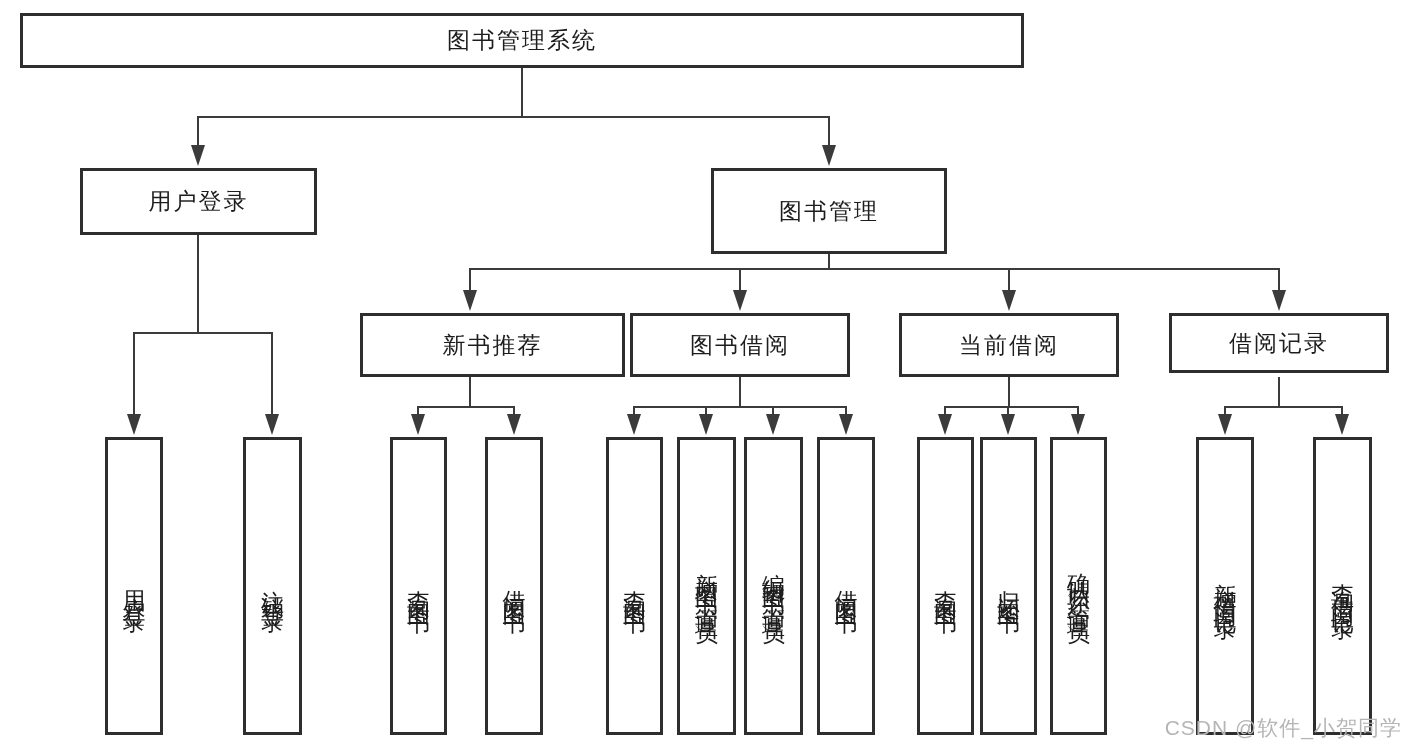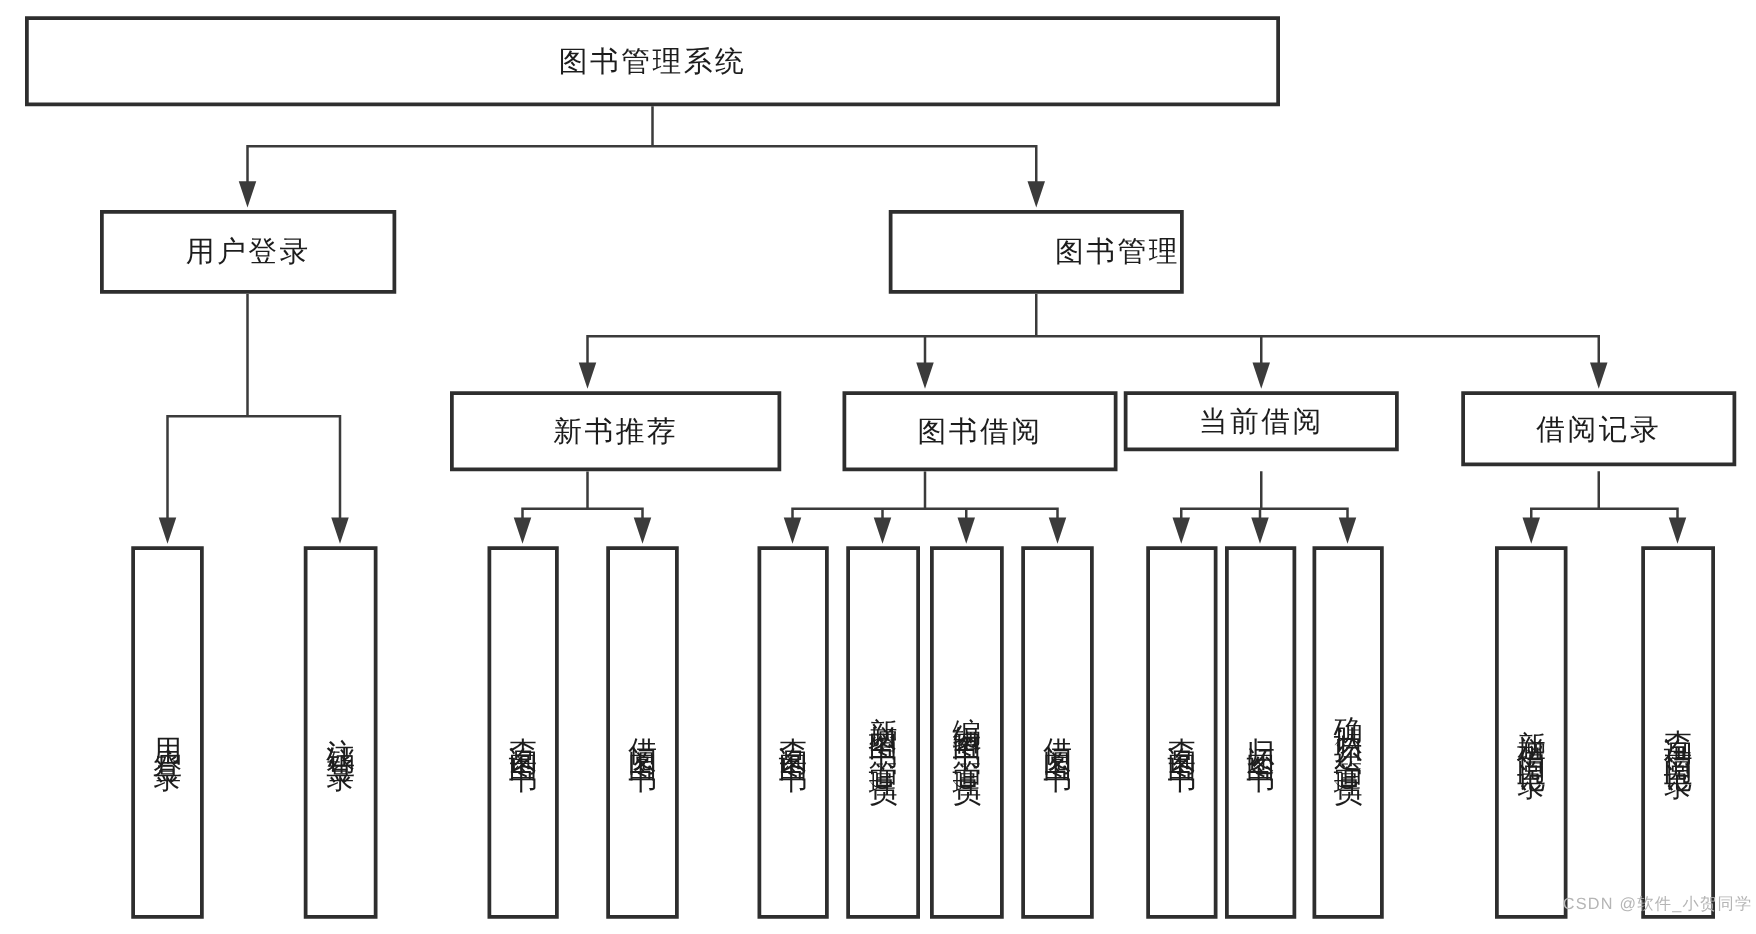--- a/index.html
+++ b/index.html
@@ -14,28 +14,28 @@
   .node{
     position:absolute;
     box-sizing:border-box;
     background:#ffffff;
     border:3px solid #2e2e2e;
     display:flex;align-items:center;justify-content:center;
     font-size:23px;color:#1d1d1d;letter-spacing:2px;
     z-index:2;
   }
   
-  .n-root{left:20px;top:13px;width:1004px;height:72px;}
+  .n-root{left:20px;top:13px;width:1004px;height:55px;}
   
   .n-user{left:80px;top:168px;width:237px;height:67px;}
-  .n-mgmt{left:711px;top:168px;width:236px;height:67px;justify-content:flex-end;}
+  .n-mgmt{left:711px;top:168px;width:236px;height:86px;}
   
   .n-l3a{left:360px;top:313px;width:265px;height:64px;}
-  .n-l3b{left:630px;top:313px;width:220px;height:64px;margin-left:44px;}
-  .n-l3c{left:899px;top:313px;width:220px;height:48px;}
+  .n-l3b{left:630px;top:313px;width:220px;height:64px;}
+  .n-l3c{left:899px;top:313px;width:220px;height:64px;}
   .n-l3d{left:1169px;top:313px;width:220px;height:60px;}
   
   .leaf{top:437px;height:298px;letter-spacing:0;}
   .leaf .vtext{
     writing-mode:vertical-rl;
     text-orientation:mixed;
     letter-spacing:7px;
     font-size:23px;
     line-height:1;
     white-space:nowrap;
@@ -49,21 +49,21 @@
   .lf7{left:744px;width:59px;}
   .lf8{left:817px;width:58px;}
   .lf9{left:917px;width:57px;}
   .lf10{left:980px;width:57px;}
   .lf11{left:1050px;width:57px;}
   .lf12{left:1196px;width:58px;}
   .lf13{left:1313px;width:59px;}
   .watermark{
     position:absolute;
     right:3px;top:714px;
-    font-size:13px;
+    font-size:21px;
     color:#b5b5b5;
     letter-spacing:1px;
     z-index:3;
     white-space:nowrap;
   }
 </style>
 </head>
 <body>
 
 <div class="stage">

